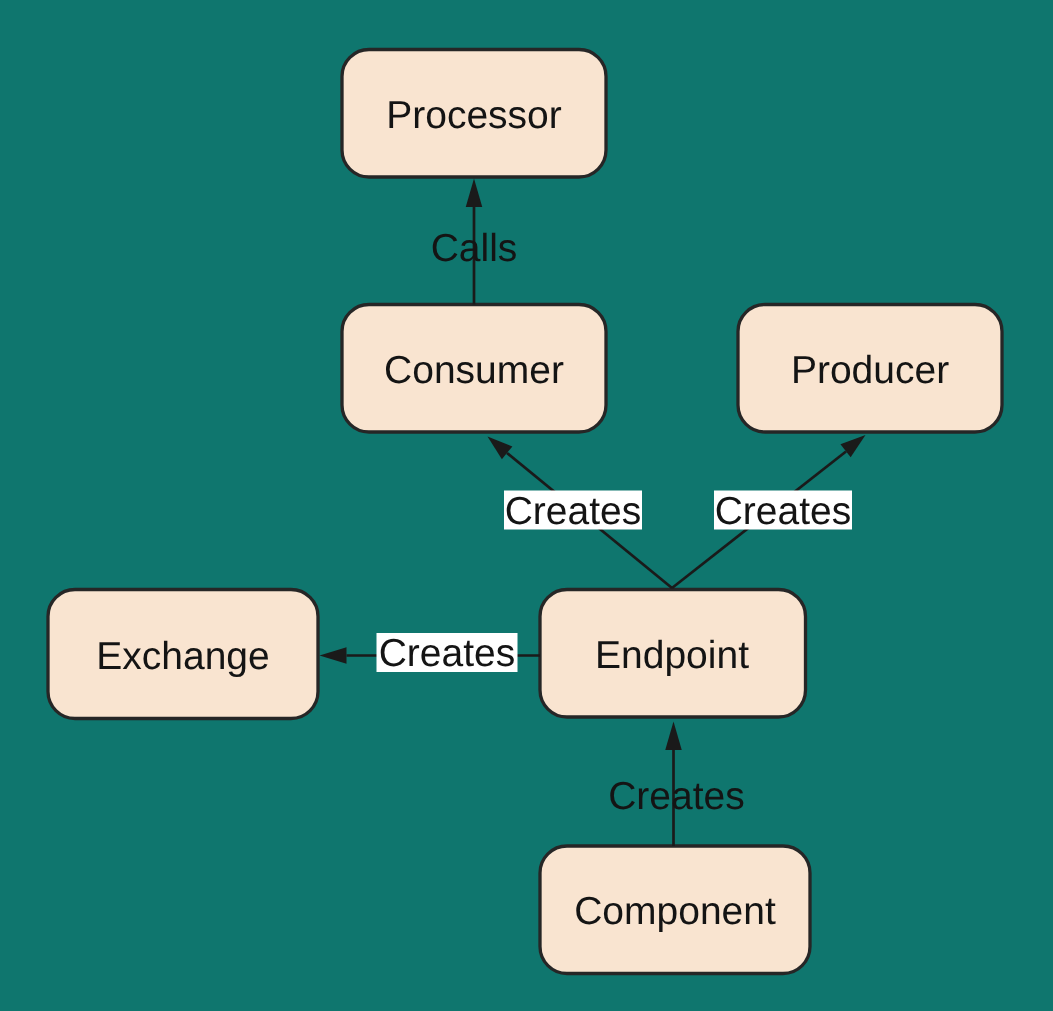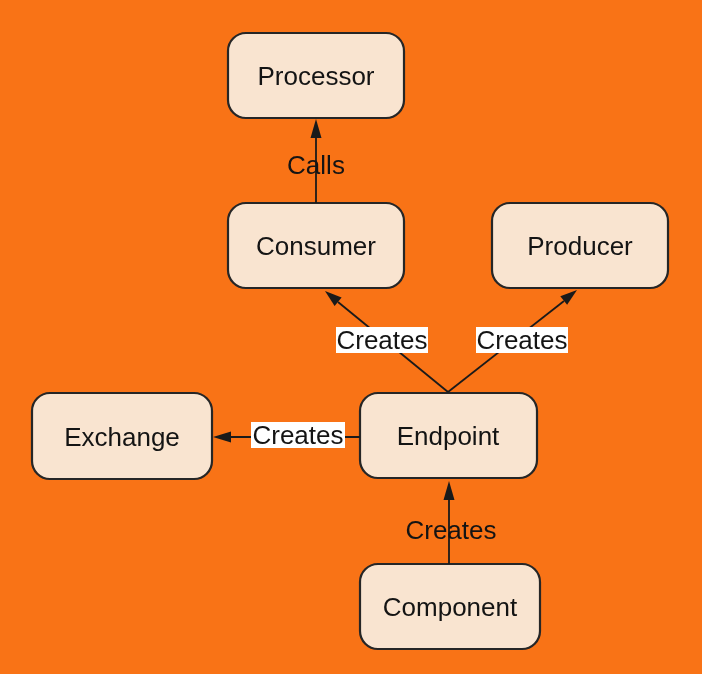--- a/index.html
+++ b/index.html
@@ -5,21 +5,21 @@
   html, body {
     margin: 0;
     padding: 0;
     background: #ffffff;
     font-family: "Liberation Sans", sans-serif;
   }
   .stage {
     position: relative;
     width: 702px;
     height: 674px;
-    background: #f97316;
+    background: #0f766e;
     overflow: hidden;
   }
   svg { display: block; }
   .nodebox {
     fill: #f9e4d0;            
     stroke: #262626;
     stroke-width: 2.2;
   }
   .node-label {
     font-family: "Liberation Sans", sans-serif;

